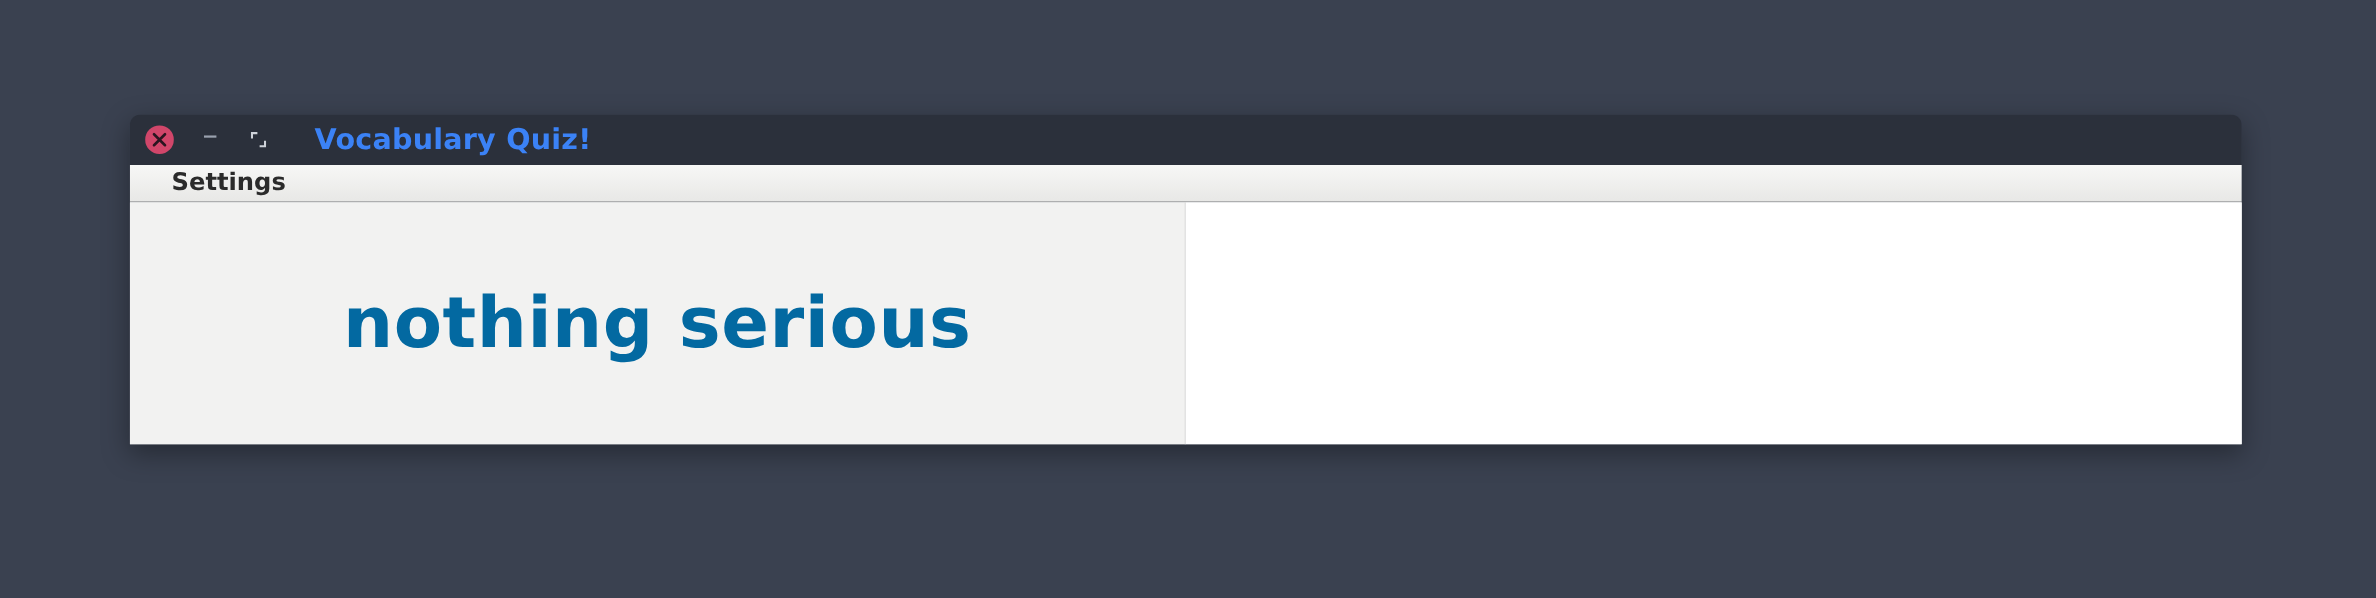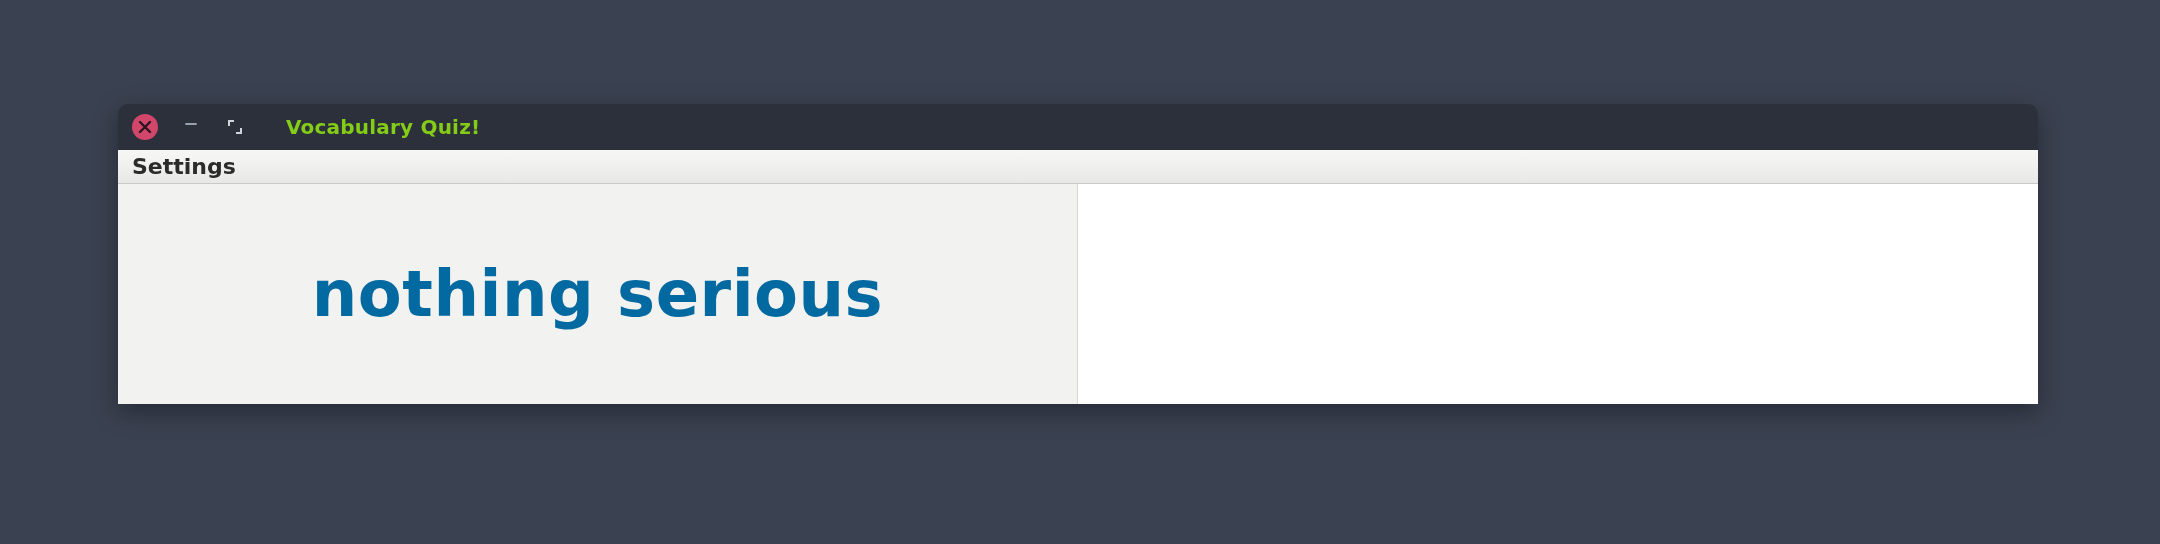--- a/index.html
+++ b/index.html
@@ -35,40 +35,41 @@
     }
     .tb-close svg { width: 14px; height: 14px; }
     .tb-btn {
       width: 22px; height: 22px;
       display: flex; align-items: center; justify-content: center;
       color: #9aa1af; cursor: pointer;
     }
     .tb-min { font-size: 28px; line-height: 10px; color:#9aa1af; transform: translateY(-4px);}
     .tb-max svg { width: 14px; height: 14px; }
     .tb-title {
-      color: #84cc16;
+      color: #3b82f6;
       font-weight: 700;
-      font-size: 20px;
+      font-size: 26px;
       margin-left: 18px;
       letter-spacing: .2px;
     }
     .menubar {
       height: 34px;
       background: linear-gradient(#f7f7f6, #e8e8e6);
       border-bottom: 1px solid #c9c9c7;
       display: flex; align-items: center;
       padding: 0 6px;
     }
     .menu-item {
       padding: 4px 8px;
       font-size: 22px;
       font-weight: 700;
       color: #2b2b2b;
       cursor: pointer;
       border-radius: 4px;
+      margin-left: 24px;
     }
     .content {
       display: flex;
       height: 220px;
       background: #ffffff;
     }
     .pane-left {
       flex: 1 1 50%;
       background: #f2f2f1;
       border-right: 1px solid #d8d8d6;

